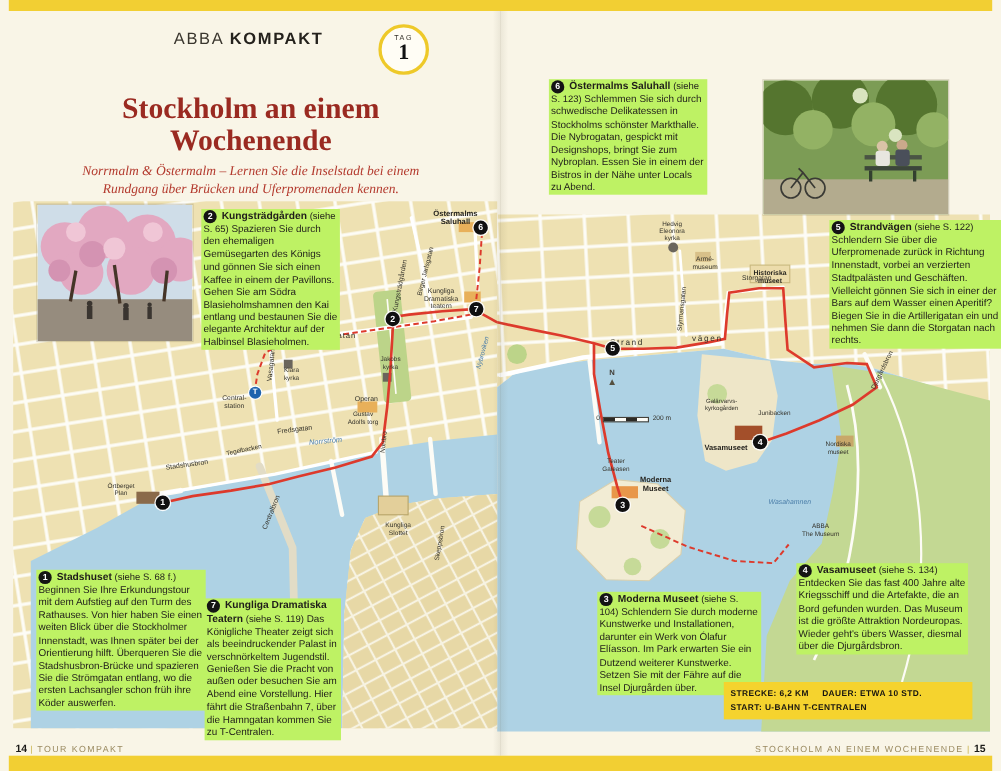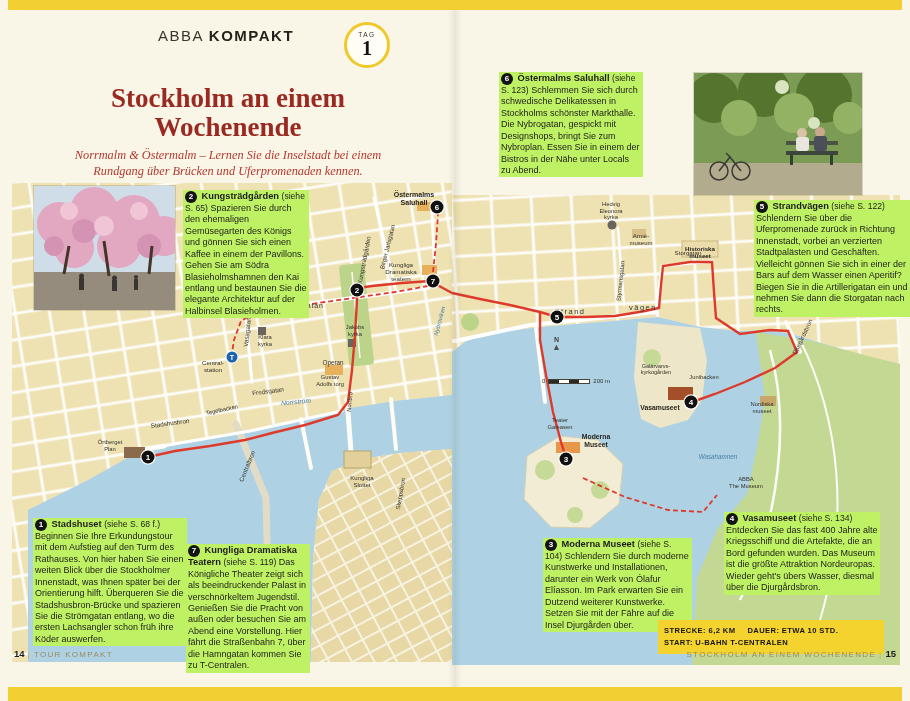--- a/index.html
+++ b/index.html
@@ -50,21 +50,21 @@
   
   .legend{position:absolute;left:34px;top:606px;z-index:6;background:rgba(249,245,231,.85);padding:2px 4px;font-size:9.5px;}
   .legend-row{display:flex;align-items:center;height:15px;}
   .legline{display:inline-block;width:26px;height:0;border-top:2px solid #d8402f;margin-right:7px;}
   .legline.dashed{border-top-style:dashed;}
   
   .infobox{position:absolute;left:658px;top:620px;width:226px;box-sizing:border-box;background:#f5d32e;z-index:7;
            padding:5px 6px;font-weight:bold;font-size:7.6px;letter-spacing:.4px;line-height:1.6;color:#161410;}
   .infobox .gap{display:inline-block;width:12px;}
   
-  .footer-left,.footer-right{position:absolute;top:648px;z-index:9;font-size:8px;letter-spacing:1.3px;color:#9a8a60;}
+  .footer-left,.footer-right{position:absolute;top:676px;z-index:9;font-size:8px;letter-spacing:1.3px;color:#9a8a60;}
   .footer-left{left:14px;}
   .footer-right{right:14px;text-align:right;}
   .fnum{font-weight:bold;font-size:9.5px;letter-spacing:0;color:#1b1a17;}
   .fsep{color:#c8b24a;margin:0 3px;}
   .gutter{position:absolute;left:448px;top:10px;width:14px;height:677px;z-index:8;pointer-events:none;
           background:linear-gradient(90deg,rgba(90,80,50,0),rgba(90,80,50,.08) 45%,rgba(90,80,50,.14) 50%,rgba(90,80,50,.08) 55%,rgba(90,80,50,0));}
 </style>
 </head>
 <body>
 

